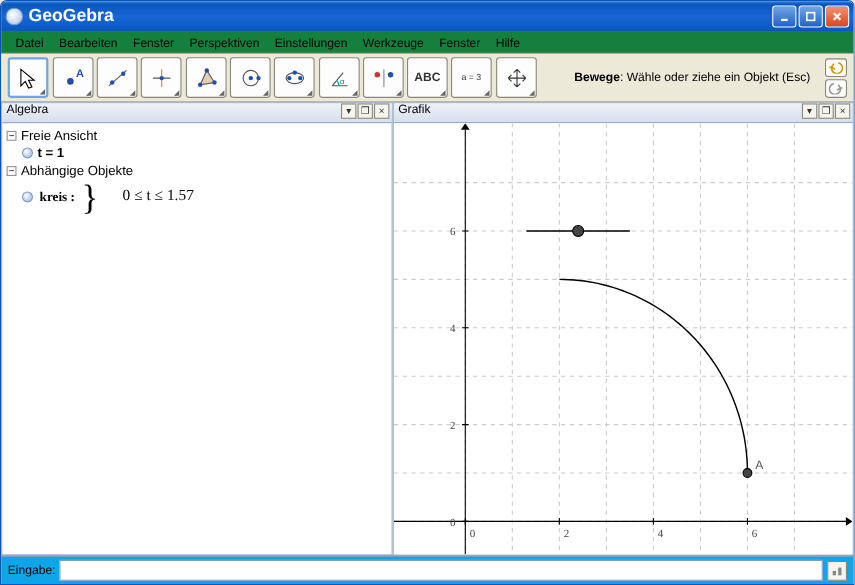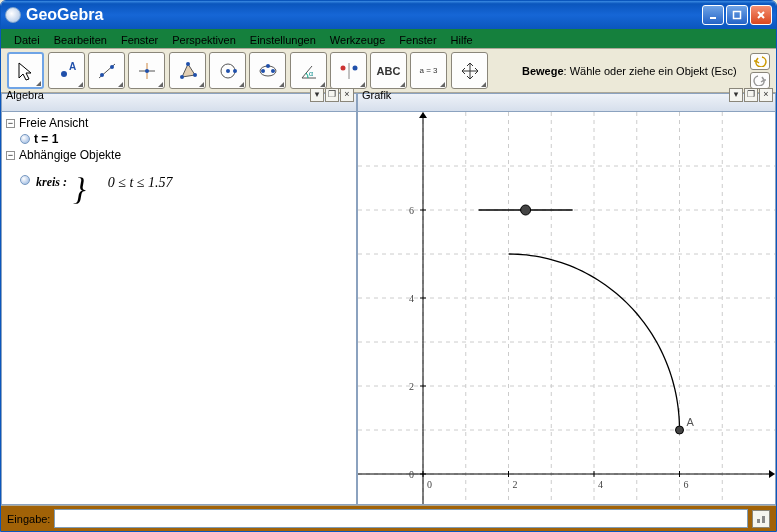--- a/index.html
+++ b/index.html
@@ -20,37 +20,37 @@
   .tool-btn.selected{ border:2px solid #6fa4e6; }
   .tool-btn .corner{ position:absolute; right:1px; bottom:1px; width:0;height:0;border-left:5px solid transparent; border-bottom:5px solid #666;}
   .tool-status { flex:1; margin-left:10px; font-size:11px; color:#000;}
   .tool-status b{ font-weight:bold;margin-left:20px;}
   .side-btns{ display:flex; flex-direction:column; gap:2px; margin-left:6px;}
   .side-btn{ width:20px;height:17px; border:1px solid #8a867a; background:#fdfdfd; border-radius:3px; display:flex;align-items:center;justify-content:center;}
   .workspace { flex:1; display:flex; min-height:0;}
   .panel { background:#fff; border:1px solid #8ba2bf; display:flex; flex-direction:column; }
   .algebra-panel{ width:356px; margin:0;}
   .graphic-panel{ flex:1; margin:0;}
-  .panel-title { height:18px; background:linear-gradient(to bottom,#eef2f8,#d6dfec); border-bottom:1px solid #8ba2bf; display:flex; align-items:center; padding:0 2px 16px 4px; font-size:11px; color:#000;}
+  .panel-title { height:18px; background:linear-gradient(to bottom,#eef2f8,#d6dfec); border-bottom:1px solid #8ba2bf; display:flex; padding:0 2px 16px 4px; font-size:11px; color:#000;}
   .panel-title .pt-text{flex:1;}
   .pt-btn{ width:14px;height:14px; border:1px solid #8a867a; background:#f5f5f0; margin-left:1px; display:flex; align-items:center; justify-content:center; font-size:9px; line-height:1; color:#333;}
   .algebra-body{ flex:1; overflow:auto; padding:3px 4px; font-size:12px; font-family: Tahoma, Arial; color:#000;}
   .tree-row{ display:flex; align-items:center; gap:4px; padding:1px 0;}
   .tree-exp{ width:9px;height:9px;border:1px solid #919191; display:flex;align-items:center;justify-content:center; font-size:9px; line-height:1; color:#000; background:#fff;}
   .bullet{ width:10px;height:10px;border-radius:50%; background:radial-gradient(circle at 35% 35%,#fff,#c7d7ee 50%,#8db3e0 100%); border:1px solid #7798c0;}
   .bold{ font-weight:bold;}
   .indent1{ padding-left:14px;}
-  .kreis-block{ display:flex; align-items:flex-start; gap:6px; padding-left:14px; margin-top:12px; font-family: 'Times New Roman', serif; font-size:14px;font-style:italic;}
+  .kreis-block{ display:flex; align-items:center; gap:6px; padding-left:14px; margin-top:2px; font-family: 'Times New Roman', serif; font-size:14px;}
   .kreis-name{ font-weight:bold; font-family:Tahoma; font-size:12px;}
   .eqs{ display:flex; flex-direction:column; line-height:1.25;}
   .brace{ font-size:32px; line-height:0.9; font-family:serif;}
   .range{ font-family:'Times New Roman',serif; font-size:14px;padding-left:16px;}
   .graphic-body{ flex:1; position:relative; background:#fff; overflow:hidden;}
   svg.plot{ width:100%; height:100%; display:block;}
-  .statusbar{ height:26px; display:flex; align-items:center; padding:2px 6px; gap:4px; border-top:1px solid #aca899; background:#a16207;}
+  .statusbar{ height:26px; display:flex; align-items:center; padding:2px 6px; gap:4px; border-top:1px solid #aca899; background:#0ea5e9;}
   .status-label{ font-size:11px; color:#000;}
   .input-field{ flex:1; height:19px; border:1px solid #7f9db9; background:#fff;}
   .status-end-btn{ width:18px;height:18px; border:1px solid #8a867a; background:#f5f5f0; display:flex;align-items:center;justify-content:center;}
   .axis-label{ font-size:10px; fill:#444; font-family:Tahoma;}
   .tick{ stroke:#000; stroke-width:1;}
   .grid{ stroke:#ccc; stroke-width:1; stroke-dasharray:4 4;}
   .axis{ stroke:#000; stroke-width:1;}
   .curve{ stroke:#000; stroke-width:1.3; fill:none;}
   .slider-line{ stroke:#000; stroke-width:1.5;}
   .pt{ fill:#444; stroke:#000;}

